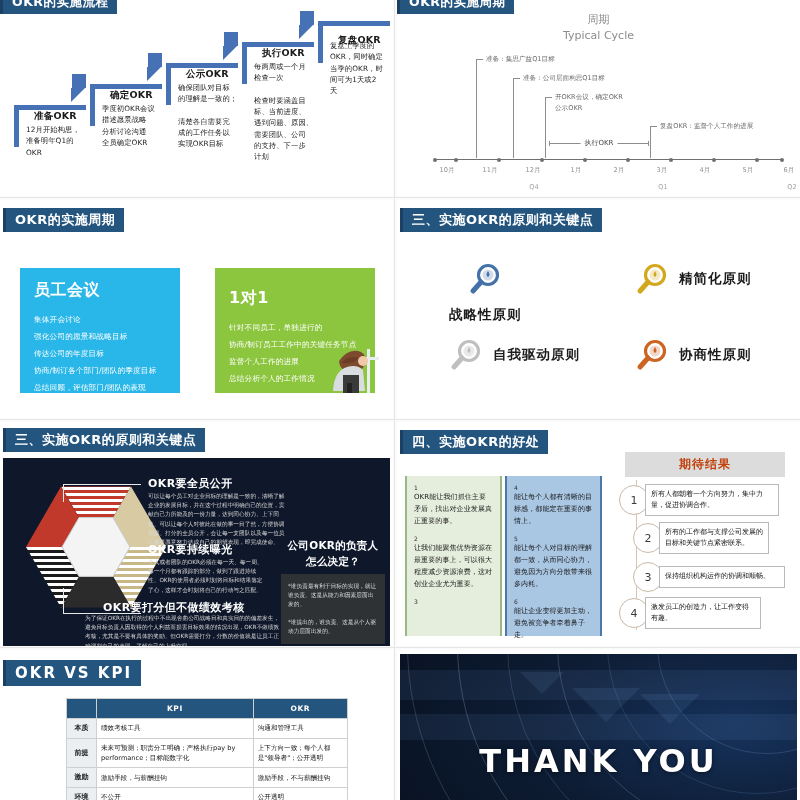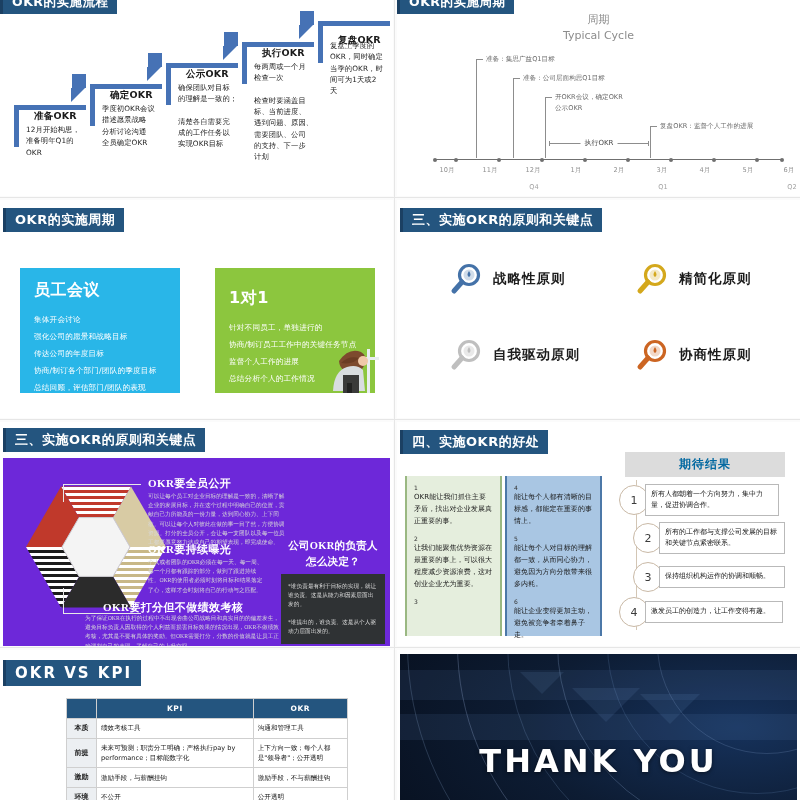--- a/index.html
+++ b/index.html
@@ -81,40 +81,40 @@
 
   
   #p4 { left:397px; top:200px; width:403px; height:218px; }
   #p4 .ribbon { left:3px; top:8px; height:24px; font-size:13px; }
   .prin { position:absolute; display:flex; align-items:center; gap:10px; }
   .prin .lbl { font-size:13.5px; font-weight:bold; color:#1c1c1c; letter-spacing:1px; white-space:nowrap;}
 
   
   #p5 { left:0; top:422px; width:393px; height:224px; }
   #p5 .ribbon { left:3px; top:6px; height:24px; font-size:13px; }
-  .dark { position:absolute; left:3px; top:36px; width:387px; height:188px; background:#6d28d9;font-family:Liberation Serif, serif; }
+  .dark { position:absolute; left:3px; top:36px; width:387px; height:188px; background:#0f172a; }
   .hx-head { position:absolute; color:#fff; font-weight:bold; font-size:11px; letter-spacing:.4px; white-space:nowrap;}
   .hx-body { position:absolute; color:#d8d8d8; font-size:5.7px; line-height:1.62; }
   .connector { position:absolute; border-left:1px solid #e8e8e8; border-top:1px solid #e8e8e8; }
   .connector.down { border-top:0; border-bottom:1px solid #e8e8e8; }
   .qbox-title { position:absolute; color:#fff; font-weight:bold; font-size:10.5px; text-align:center; line-height:1.5; letter-spacing:.3px;}
   .qbox { position:absolute; background:#2f3234; padding:8px 7px; }
   .qbox p { color:#dcdcdc; font-size:5.7px; line-height:1.62; }
   .qbox p + p { margin-top:8px; }
 
   
   #p6 { left:397px; top:422px; width:403px; height:224px; }
   #p6 .ribbon { left:3px; top:8px; height:24px; font-size:13px; }
   .bcol { position:absolute; padding:8px 7px; }
   .bcol.g { background:#e5eedd; border-left:2px solid #9ab882; border-right:2px solid #9ab882; }
   .bcol.b { background:#a9c6e3; border-left:2px solid #4c78a8; border-right:2px solid #4c78a8; }
   .bcol .num { font-size:6px; color:#333; margin-bottom:1px; }
   .bcol .txt { font-size:7px; color:#1a1a1a; line-height:1.68; margin-bottom:8px; letter-spacing:.1px;}
   .res-head { position:absolute; background:#dcdcdc; text-align:center; font-weight:bold;
-              font-size:12px; color:#0369a1; letter-spacing:1px; }
+              font-size:12px; color:#c2410c; letter-spacing:1px; }
   .res-row { position:absolute; display:flex; align-items:center; }
   .res-circle { width:30px; height:30px; border-radius:50%; border:1.2px solid #c9b9a6;
                 background:#fff; display:flex; align-items:center; justify-content:center;
                 font-size:11px; color:#3b3b3b; flex:0 0 auto; }
   .res-box { border:1px solid #b9b9b9; background:#fff; padding:4px 5px; font-size:7px;
              line-height:1.6; color:#141414; margin-left:-4px; }
   .res-line { position:absolute; border-left:1px solid #d3c6b5; }
 
   
   #p7 { left:0; top:650px; width:393px; height:150px; }
@@ -297,21 +297,21 @@
         <rect x="18" y="44" width="16" height="18" fill="#3a3a3a"></rect>
         <rect x="22" y="52" width="5" height="10" fill="#222"></rect>
         <circle cx="38" cy="30" r="5" fill="#f0c9a8"></circle>
       </svg>
     </div>
   </div>
 
   <div class="panel" id="p4">
     <div class="ribbon">三、实施OKR的原则和关键点</div>
 
-    <div class="prin" style="left:52px; top:62px;">
+    <div class="prin" style="left:52px; top:62px;flex-direction:column;">
       <svg width="34" height="34" viewBox="0 0 34 34">
         <circle cx="20" cy="13" r="9.5" fill="none" stroke="#4472a8" stroke-width="3.2"></circle>
         <circle cx="20" cy="13" r="5.5" fill="#4472a8" opacity=".25"></circle>
         <path d="M20 9 q3 4 0 6 q-3 -2 0 -6z" fill="#4472a8"></path>
         <path d="M13 20 L5 29" stroke="#4472a8" stroke-width="5" stroke-linecap="round"></path>
       </svg>
       <span class="lbl">战略性原则</span>
     </div>
 
     <div class="prin" style="left:238px; top:62px;">
@@ -428,29 +428,29 @@
     <div class="res-head" style="left:228px; top:30px; width:160px; padding:4px 0;">期待结果</div>
 
     <div class="res-line" style="left:239px; top:58px; height:150px;"></div>
 
     <div class="res-row" style="left:222px; top:62px; width:180px;">
       <div class="res-circle">1</div>
       <div class="res-box" style="width:134px;">所有人都朝着一个方向努力，集中力量，促进协调合作。</div>
     </div>
     <div class="res-row" style="left:236px; top:100px; width:180px;">
       <div class="res-circle">2</div>
-      <div class="res-box" style="width:126px;">所有的工作都与支撑公司发展的目标和关键节点紧密联系。</div>
+      <div class="res-box" style="width:110px;">所有的工作都与支撑公司发展的目标和关键节点紧密联系。</div>
     </div>
     <div class="res-row" style="left:236px; top:140px; width:180px;">
       <div class="res-circle">3</div>
       <div class="res-box" style="width:126px;">保持组织机构运作的协调和顺畅。</div>
     </div>
     <div class="res-row" style="left:222px; top:175px; width:180px;">
       <div class="res-circle">4</div>
-      <div class="res-box" style="width:138px;">激发员工的创造力，让工作变得有趣。</div>
+      <div class="res-box" style="width:116px;">激发员工的创造力，让工作变得有趣。</div>
     </div>
   </div>
 
   <div class="panel" id="p7">
     <div class="ribbon">OKR  VS  KPI</div>
 
     <table class="cmp">
       <thead>
         <tr>
           <th style="width:30px;"></th>

